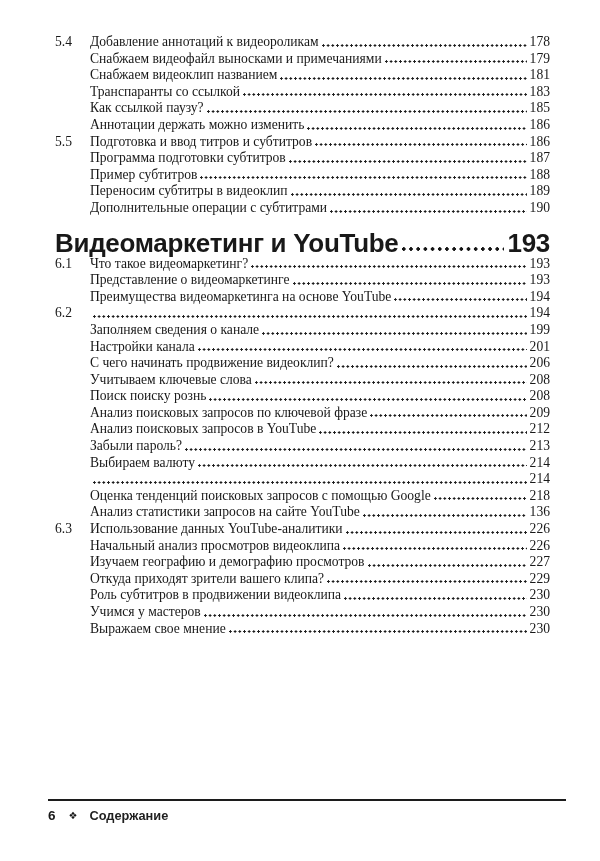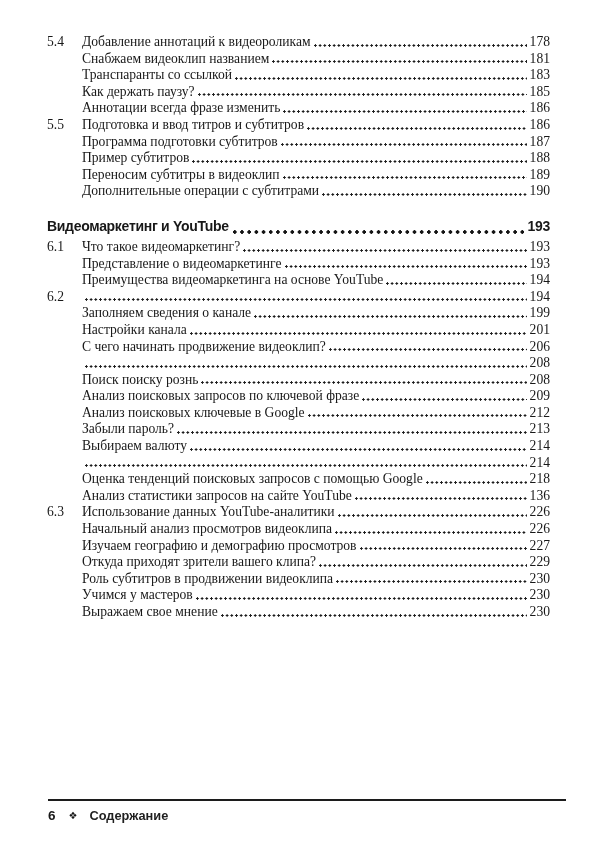--- a/index.html
+++ b/index.html
@@ -12,21 +12,21 @@
     width: 600px;
     height: 861px;
     background: #ffffff;
     overflow: hidden;
     font-family: "Liberation Serif", serif;
     color: #181818;
   }
   .toc {
     position: absolute;
     top: 34px;
-    left: 47px;
+    left: 55px;
     right: 50px;
   }
   .row {
     display: flex;
     align-items: baseline;
     font-size: 13.6px;
     line-height: 16.6px;
     white-space: nowrap;
   }
   .row .num {
@@ -49,21 +49,21 @@
     background-repeat: repeat-x;
   }
   .row .pg {
     flex: none;
     text-align: right;
   }
   
   .row.chapter {
     font-family: "Liberation Sans", sans-serif;
     font-weight: bold;
-    font-size: 14px;
+    font-size: 26px;
     line-height: 25px;
     letter-spacing: -0.3px;
     margin-top: 14px;
     margin-bottom: 0px;
   }
   .row.chapter .dots {
     height: 4px;
     margin: 0 4px 5px 4px;
     background-image: radial-gradient(circle at 1.8px 2px, #141414 1.55px, rgba(0,0,0,0) 1.9px);
     background-size: 7.2px 4px;
@@ -109,39 +109,45 @@
 
   <main class="toc">
       <div class="row entry">
         <span class="num">5.4</span>
         <span class="title">Добавление аннотаций к видеороликам</span>
         <span class="dots"></span>
         <span class="pg">178</span>
       </div>
       <div class="row sub">
         <span class="num"></span>
+        <span class="title">Снабжаем видеофайл выносками и примечаниями</span>
+        <span class="dots"></span>
+        <span class="pg">179</span>
+      </div>
+      <div class="row sub">
+        <span class="num"></span>
         <span class="title">Снабжаем видеоклип названием</span>
         <span class="dots"></span>
         <span class="pg">181</span>
       </div>
       <div class="row sub">
         <span class="num"></span>
         <span class="title">Транспаранты со ссылкой</span>
         <span class="dots"></span>
         <span class="pg">183</span>
       </div>
       <div class="row sub">
         <span class="num"></span>
-        <span class="title">Как держать паузу?</span>
+        <span class="title">Как ссылкой паузу?</span>
         <span class="dots"></span>
         <span class="pg">185</span>
       </div>
       <div class="row sub">
         <span class="num"></span>
-        <span class="title">Аннотации всегда фразе изменить</span>
+        <span class="title">Аннотации держать можно изменить</span>
         <span class="dots"></span>
         <span class="pg">186</span>
       </div>
       <div class="row entry">
         <span class="num">5.5</span>
         <span class="title">Подготовка и ввод титров и субтитров</span>
         <span class="dots"></span>
         <span class="pg">186</span>
       </div>
       <div class="row sub">
@@ -209,38 +215,39 @@
         <span class="pg">201</span>
       </div>
       <div class="row sub">
         <span class="num"></span>
         <span class="title">С чего начинать продвижение видеоклип?</span>
         <span class="dots"></span>
         <span class="pg">206</span>
       </div>
       <div class="row sub">
         <span class="num"></span>
+        <span class="title">Учитываем ключевые слова</span>
         <span class="dots"></span>
         <span class="pg">208</span>
       </div>
       <div class="row sub">
         <span class="num"></span>
         <span class="title">Поиск поиску рознь</span>
         <span class="dots"></span>
         <span class="pg">208</span>
       </div>
       <div class="row sub">
         <span class="num"></span>
         <span class="title">Анализ поисковых запросов по ключевой фразе</span>
         <span class="dots"></span>
         <span class="pg">209</span>
       </div>
       <div class="row sub">
         <span class="num"></span>
-        <span class="title">Анализ поисковых ключевые в Google</span>
+        <span class="title">Анализ поисковых запросов в YouTube</span>
         <span class="dots"></span>
         <span class="pg">212</span>
       </div>
       <div class="row sub">
         <span class="num"></span>
         <span class="title">Забыли пароль?</span>
         <span class="dots"></span>
         <span class="pg">213</span>
       </div>
       <div class="row sub">

